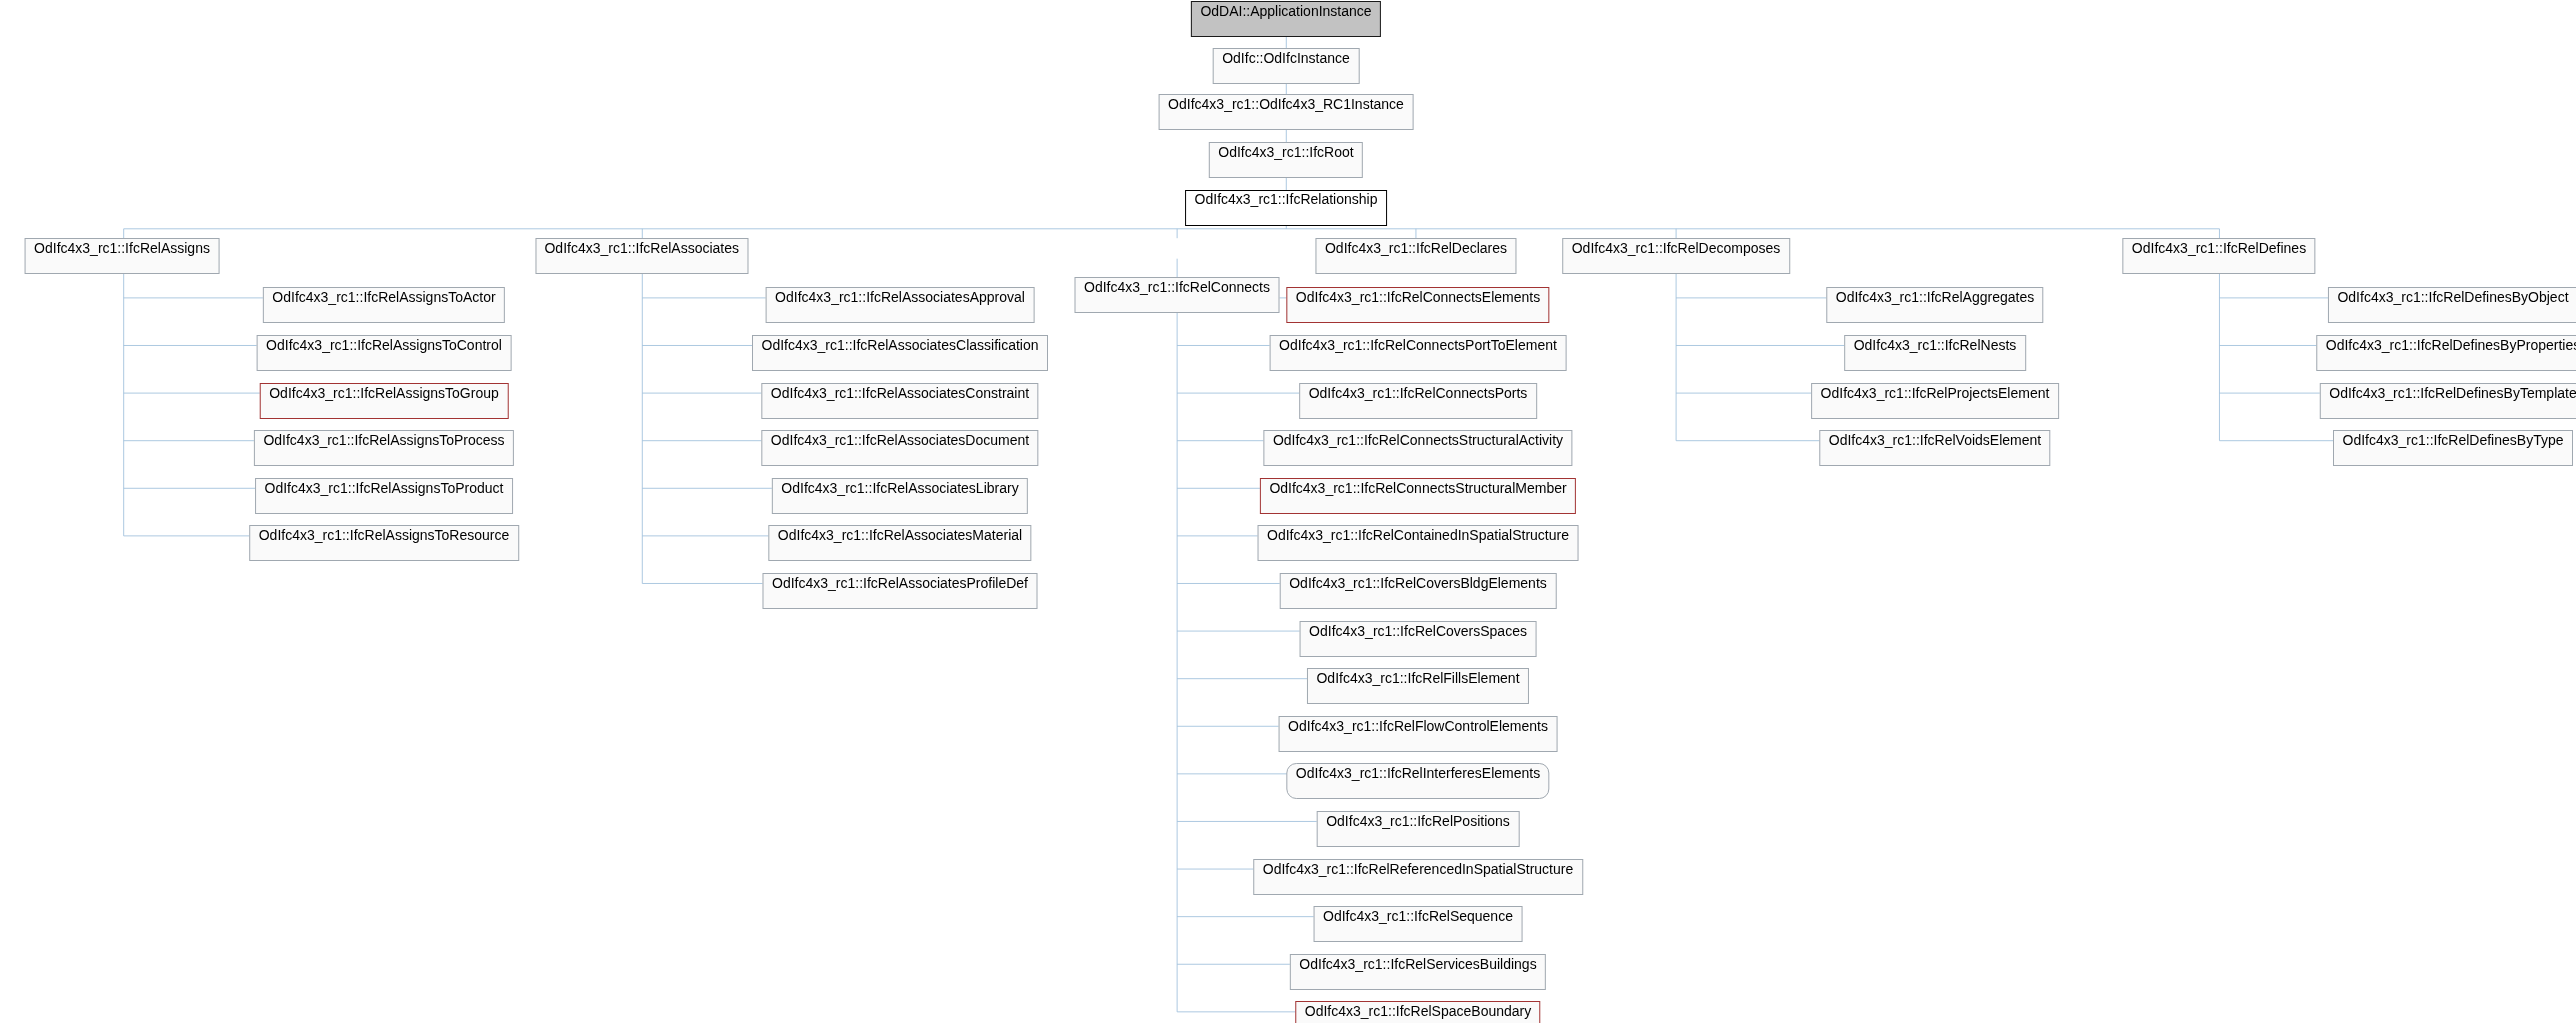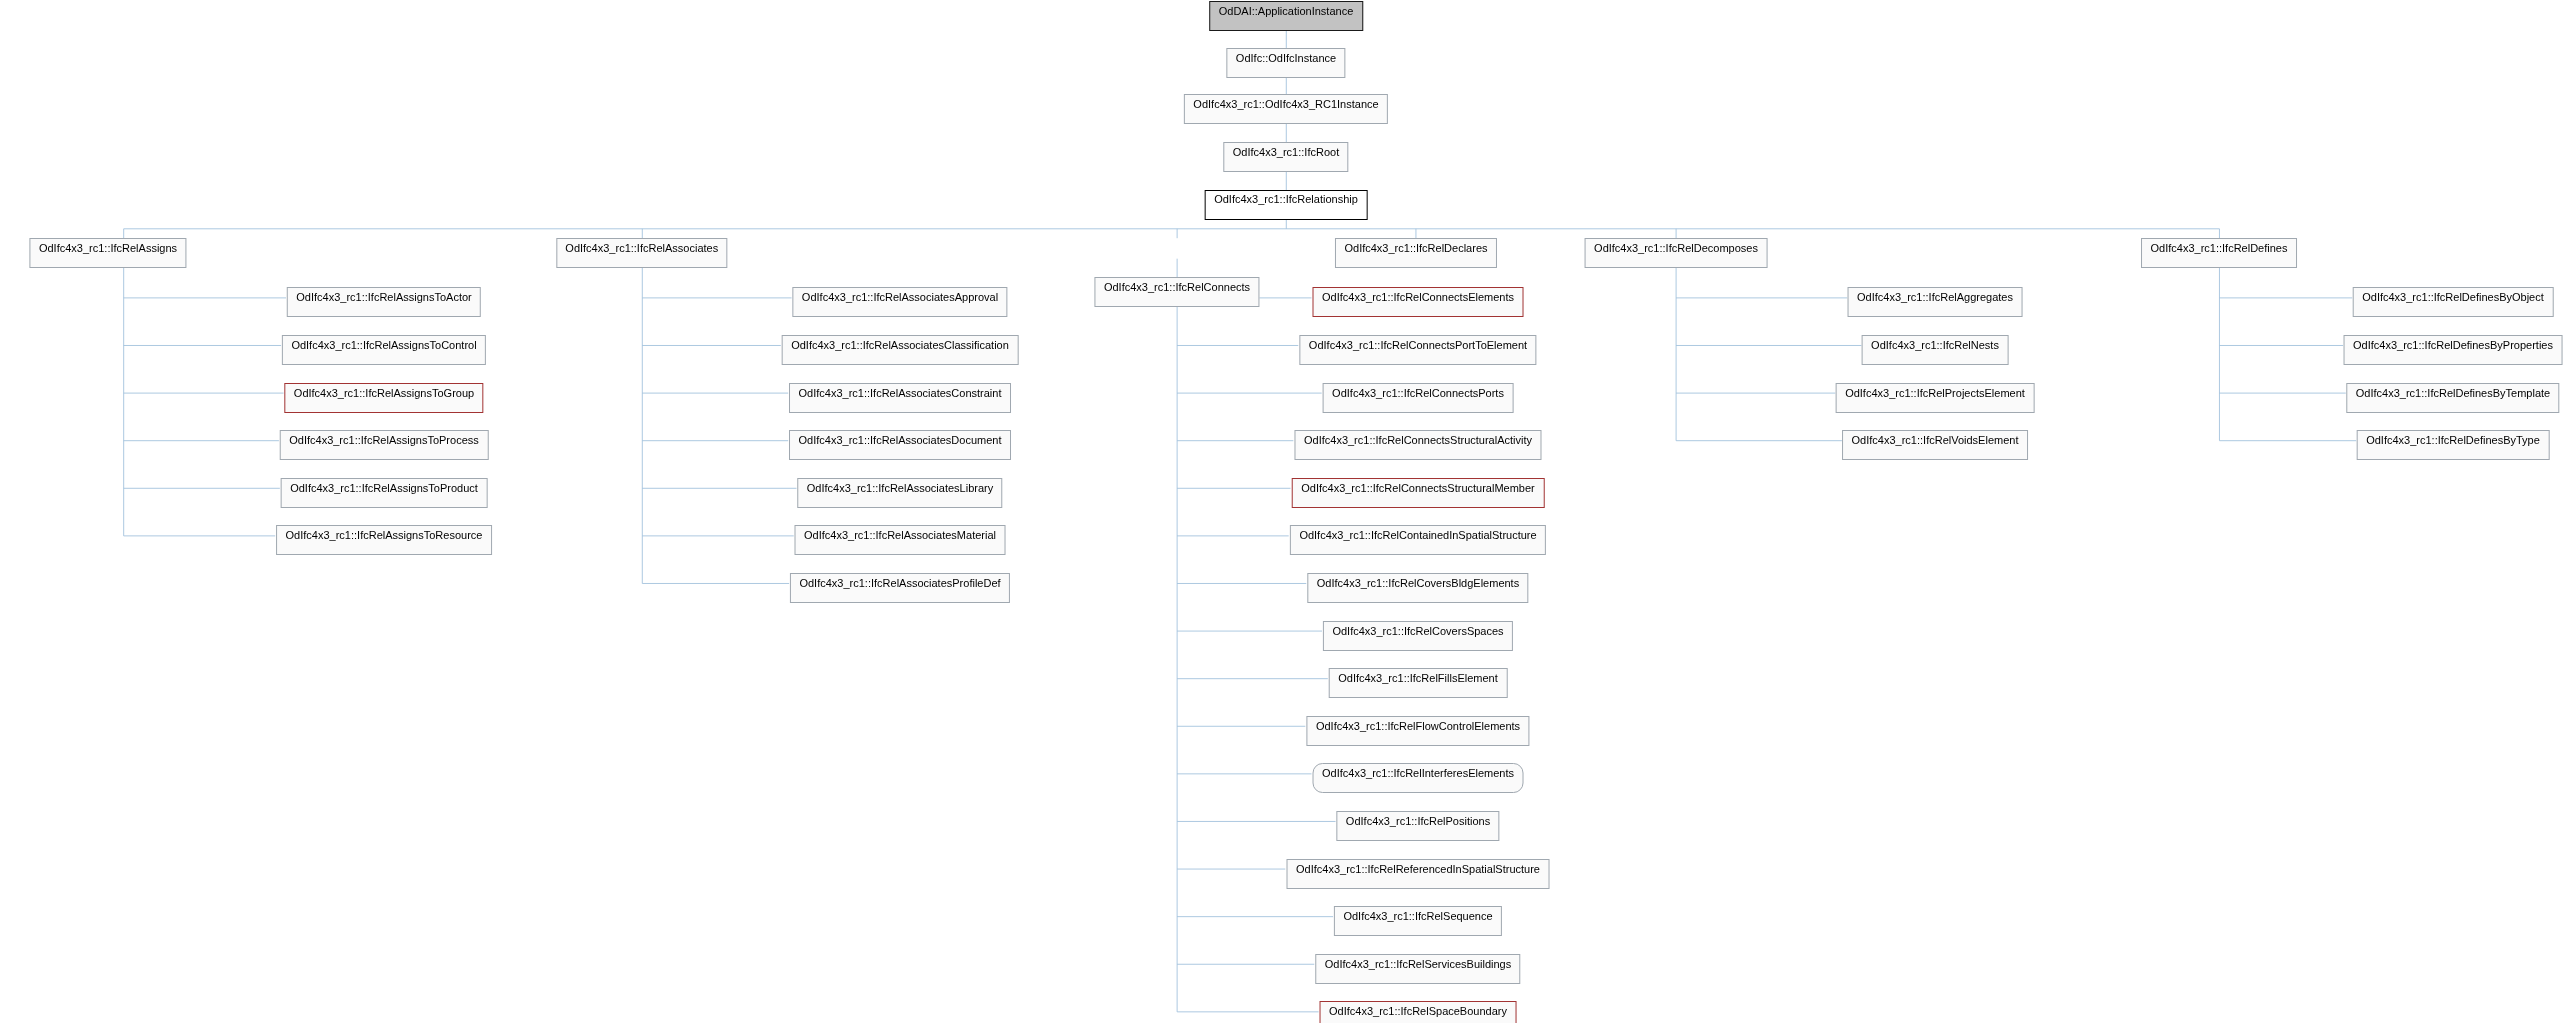--- a/index.html
+++ b/index.html
@@ -18,26 +18,26 @@
   }
   #canvas svg {
     position: absolute;
     left: 0;
     top: 0;
     pointer-events: none;
   }
   .node {
     position: absolute;
     box-sizing: border-box;
-    height: 30px;
+    height: 36px;
     line-height: 19px;
     padding: 0 8.5px;
     border: 0.9px solid var(--node-border, #a0a8b0);
     background: var(--node-fill, #fafafa);
-    font-size: 11px;
+    font-size: 14px;
     color: #000000;
     white-space: nowrap;
     text-align: center;
     transform: translateX(-50%);
   }
   .node.gray {
     background: var(--gray-node-fill, #c2c2c2);
     border-color: #1a1a1a;
   }
   .node.current {
@@ -107,21 +107,21 @@
       <line x1="2602" y1="349" x2="2757.703125" y2="349" stroke="#9fbfdc" stroke-width="1"></line>
       <line x1="2602" y1="404.8" x2="2746.859375" y2="404.8" stroke="#9fbfdc" stroke-width="1"></line>
       <line x1="2602" y1="460.6" x2="2750.109375" y2="460.6" stroke="#9fbfdc" stroke-width="1"></line>
       <line x1="2602" y1="516.4" x2="2762.3984375" y2="516.4" stroke="#9fbfdc" stroke-width="1"></line>
     </svg>
     <div class="node gray" style="left: 1286px; top: 0.9px;">OdDAI::ApplicationInstance</div>
     <div class="node" style="left: 1286px; top: 48px;">OdIfc::OdIfcInstance</div>
     <div class="node" style="left: 1286px; top: 94px;">OdIfc4x3_rc1::OdIfc4x3_RC1Instance</div>
     <div class="node" style="left: 1286px; top: 142px;">OdIfc4x3_rc1::IfcRoot</div>
     <div class="node current" style="left: 1286px; top: 190px;">OdIfc4x3_rc1::IfcRelationship</div>
-    <div class="node" style="left: 108px; top: 238px;">OdIfc4x3_rc1::IfcRelAssigns</div>
+    <div class="node" style="left: 122px; top: 238px;">OdIfc4x3_rc1::IfcRelAssigns</div>
     <div class="node" style="left: 384px; top: 287px;">OdIfc4x3_rc1::IfcRelAssignsToActor</div>
     <div class="node" style="left: 384px; top: 335px;">OdIfc4x3_rc1::IfcRelAssignsToControl</div>
     <div class="node truncated" style="left: 384px; top: 383px;">OdIfc4x3_rc1::IfcRelAssignsToGroup</div>
     <div class="node" style="left: 384px; top: 430px;">OdIfc4x3_rc1::IfcRelAssignsToProcess</div>
     <div class="node" style="left: 384px; top: 478px;">OdIfc4x3_rc1::IfcRelAssignsToProduct</div>
     <div class="node" style="left: 384px; top: 525px;">OdIfc4x3_rc1::IfcRelAssignsToResource</div>
     <div class="node" style="left: 642px; top: 238px; padding-left: 8px;">OdIfc4x3_rc1::IfcRelAssociates</div>
     <div class="node" style="left: 900px; top: 287px;">OdIfc4x3_rc1::IfcRelAssociatesApproval</div>
     <div class="node" style="left: 900px; top: 335px;">OdIfc4x3_rc1::IfcRelAssociatesClassification</div>
     <div class="node" style="left: 900px; top: 383px;">OdIfc4x3_rc1::IfcRelAssociatesConstraint</div>

